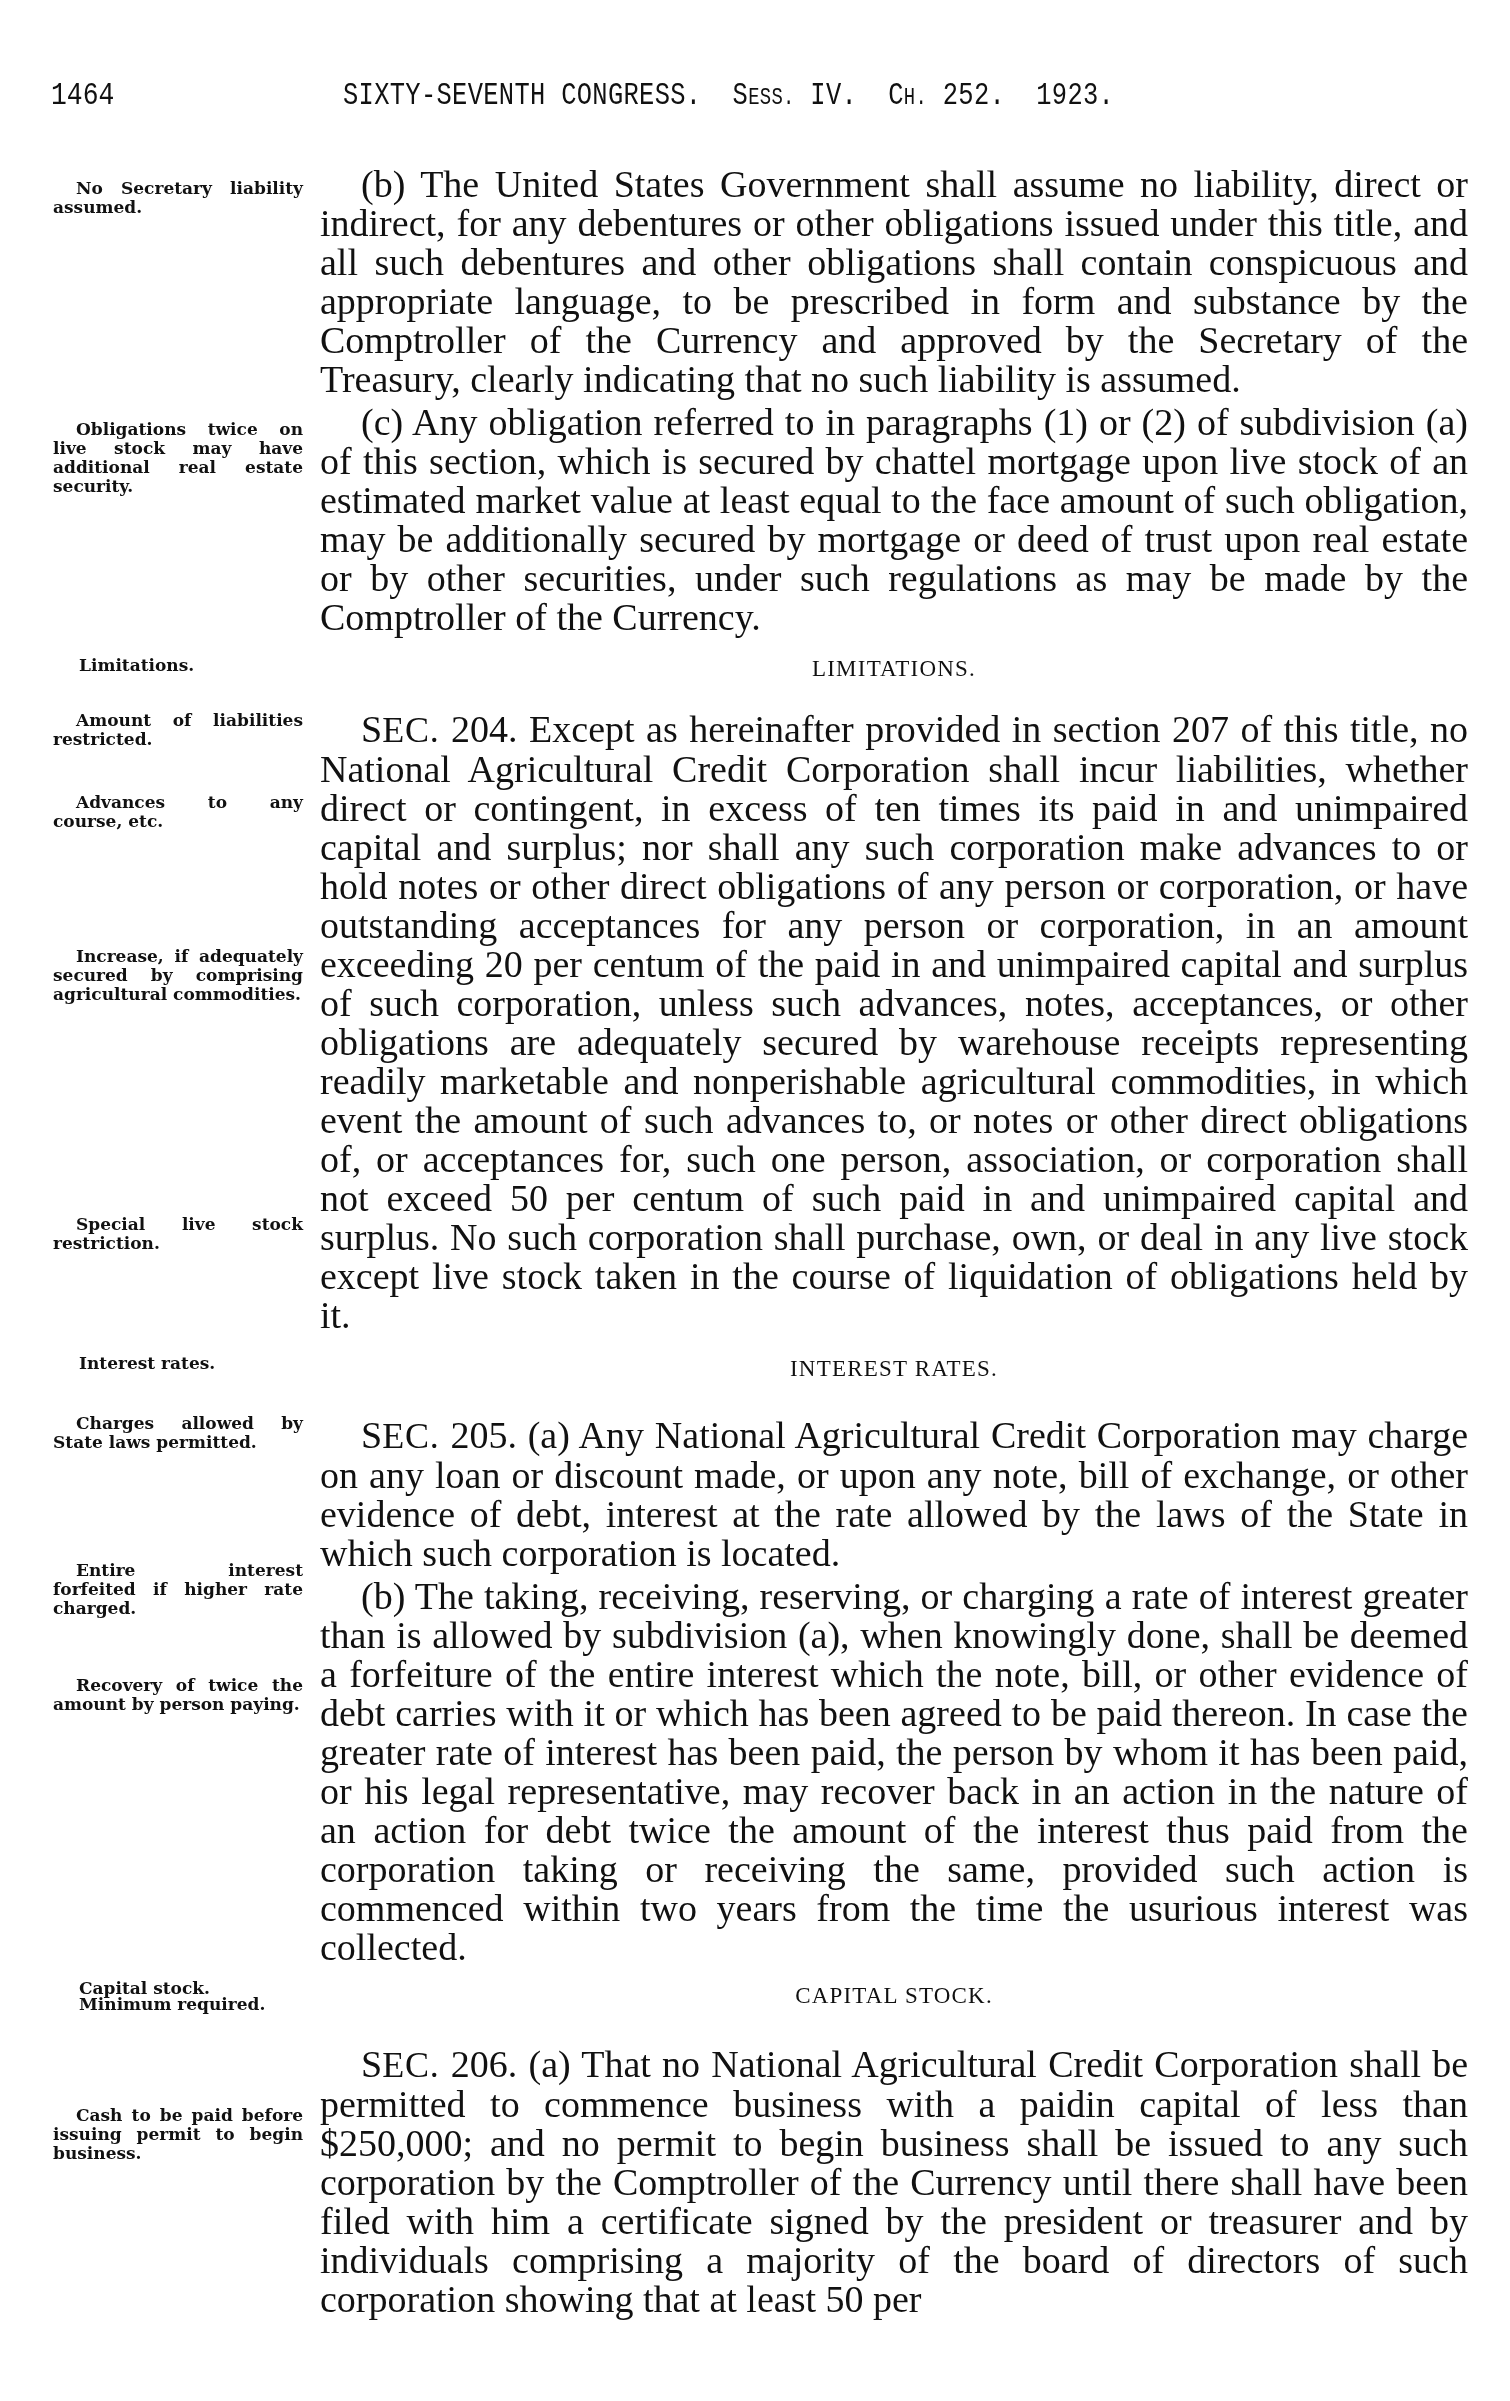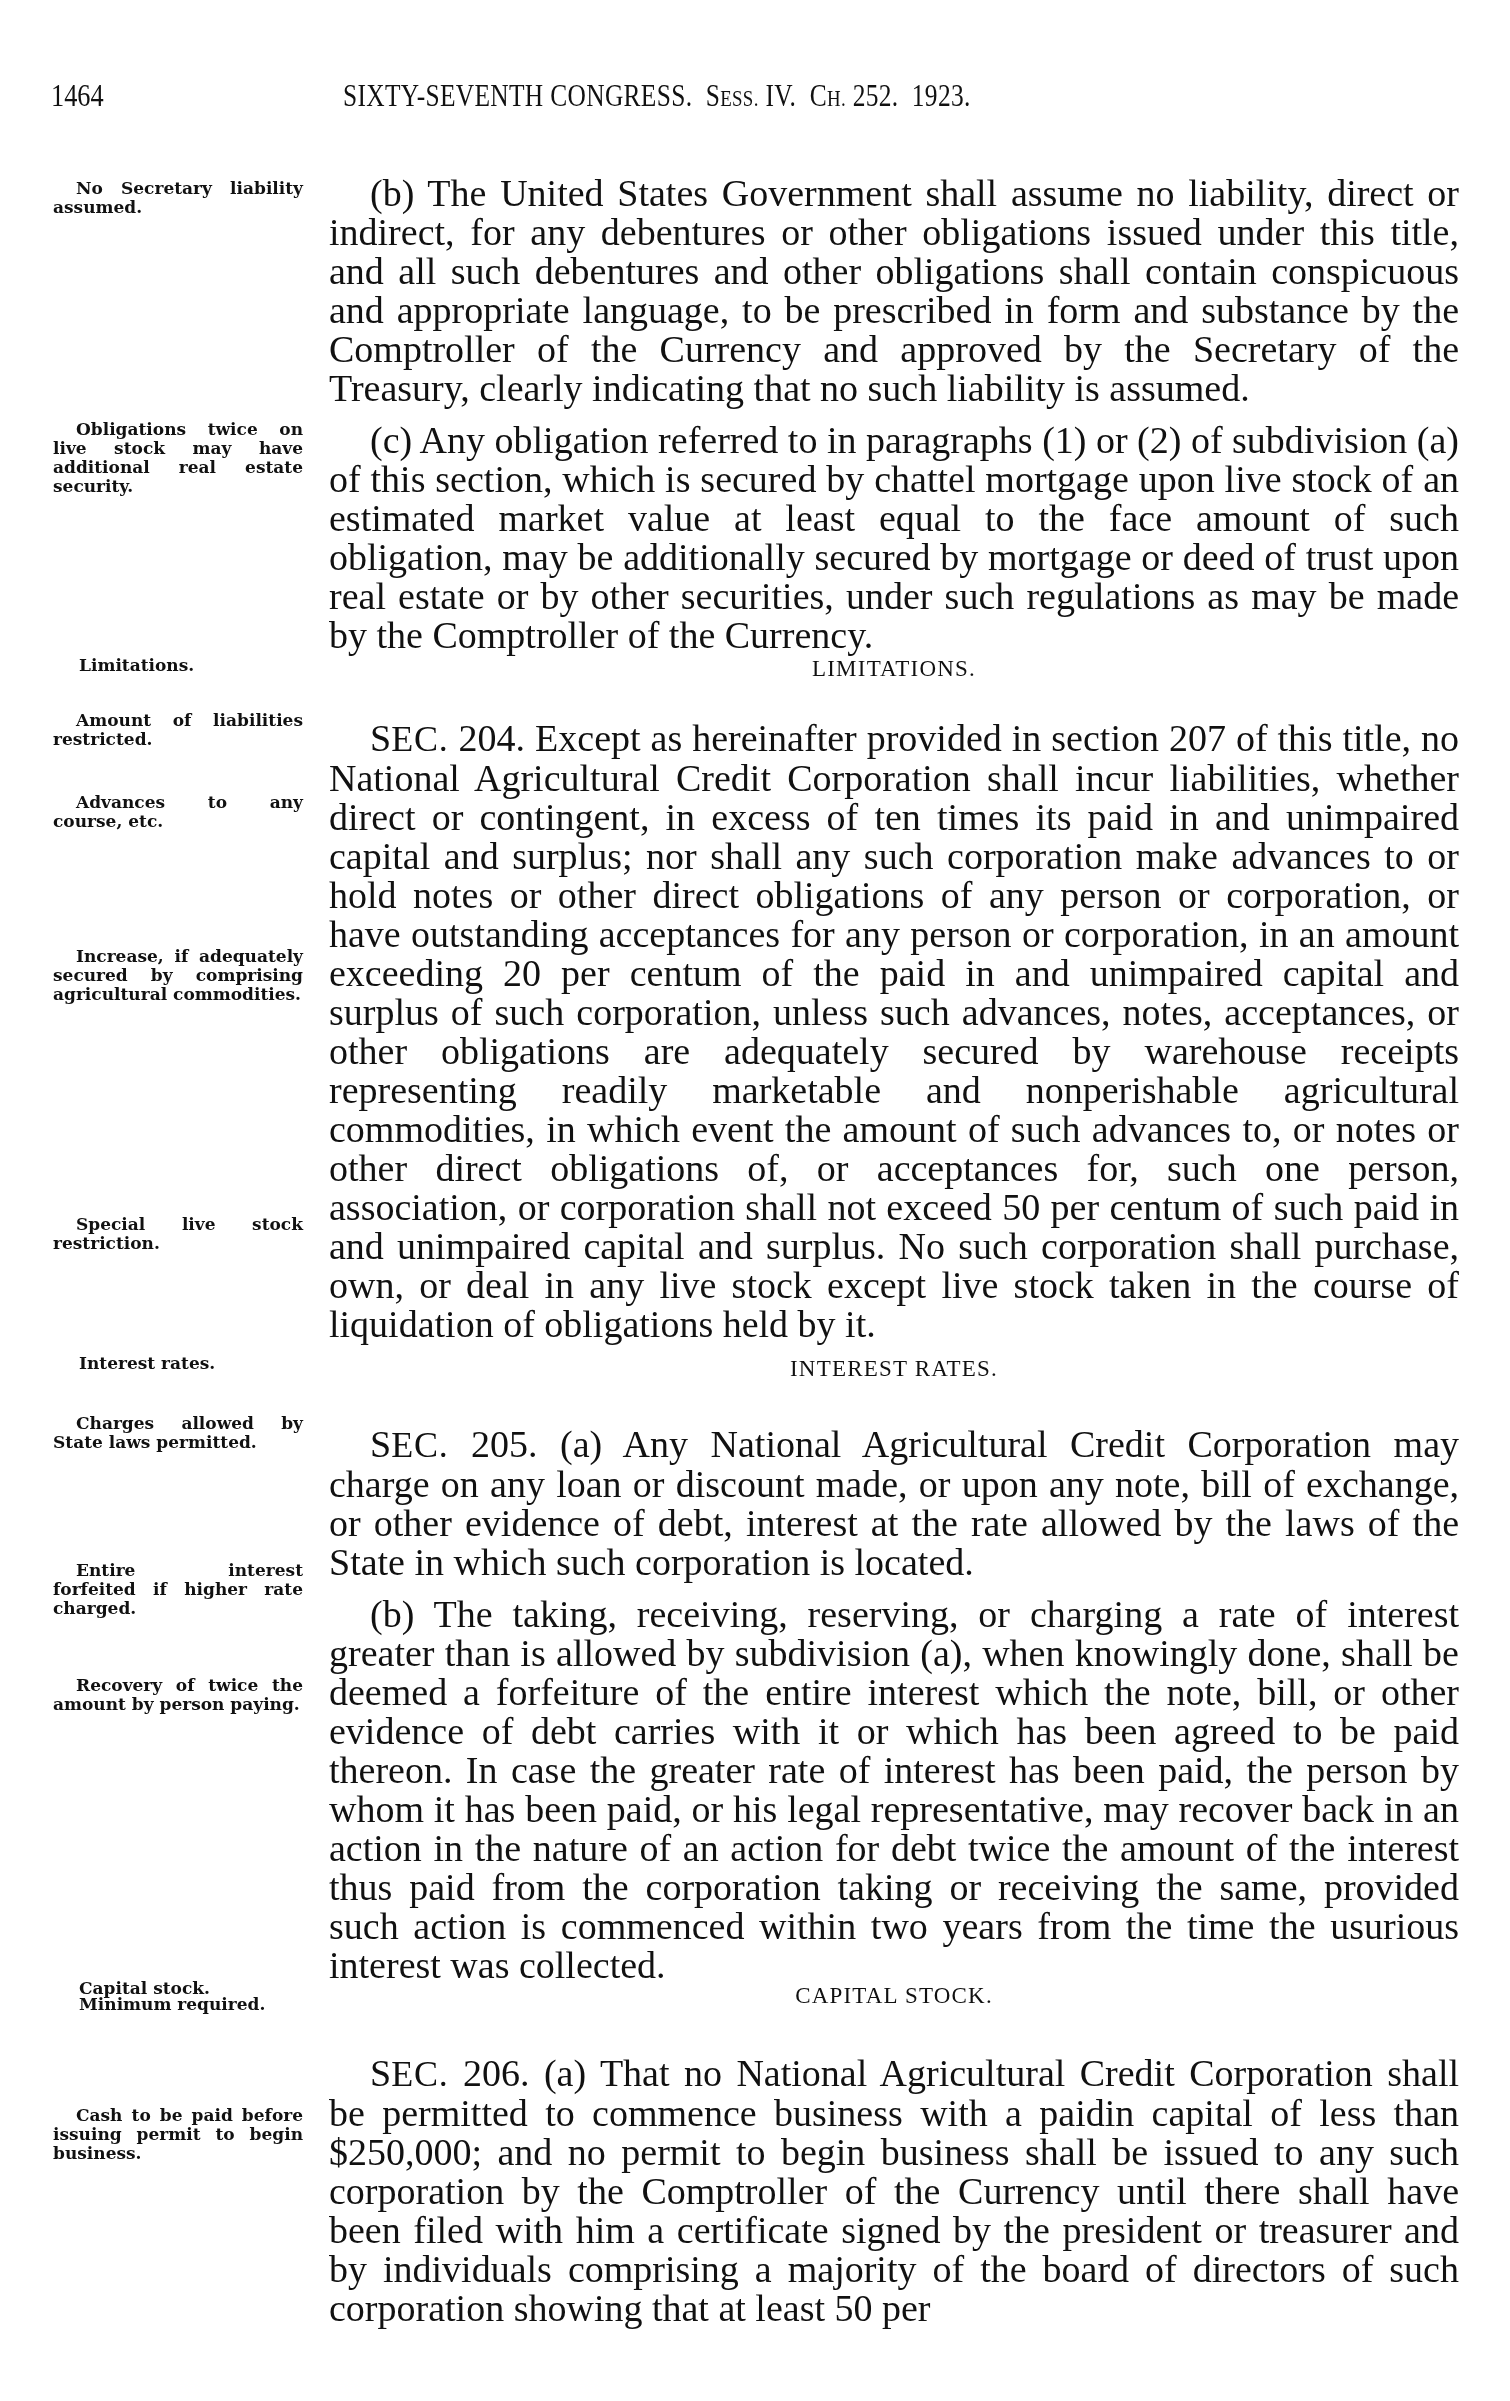--- a/index.html
+++ b/index.html
@@ -1,27 +1,27 @@
 <!DOCTYPE html>
 <html style="font-size:13px"><head>
 <meta charset="utf-8">
 <style>
   html, body { margin: 0; padding: 0; background: #ffffff; }
   body { width: 1511px; height: 2401px; position: relative; overflow: hidden; color: #111; }
   .page { position: absolute; left: 0; top: 0; width: 1511px; height: 2401px; }
   .hdr { position: absolute; top: 78px; left: 0; width: 1448px; height: 49px;
-         font-family: Liberation Serif, serif; font-size: 31px; }
+         font-family: Liberation Mono, monospace; font-size: 31px; }
   .hdr .pnum { position: absolute; left: 51px; top: 0; transform: scaleX(0.85); transform-origin: left; }
   .hdr .title { position: absolute; left: 343px; top: 0; white-space: nowrap; transform: scaleX(0.82); transform-origin: left; letter-spacing: 0.4px; }
   .hdr .sc { font-size: 23px; }
 
   .body { position: absolute; left: 316px; width: 1156px;
           font-family: "Liberation Serif", serif; font-size: 38px; line-height: 39px;
           text-align: justify; color: #111; }
-  .body p { margin: 13px; text-indent: 41px; }
+  .body p { margin: 4px; text-indent: 41px; }
   .body .sc { font-size: 36px; letter-spacing: 0.8px; }
 
   .heading { position: absolute; left: 316px; width: 1156px; text-align: center;
              font-family: "Liberation Serif", serif; font-size: 23px; letter-spacing: 1.2px; }
 
   .note { position: absolute; left: 53px; width: 250px;
           font-family: "DejaVu Serif", serif; font-weight: bold; font-size: 17px; line-height: 19px;
           text-align: justify; text-indent: 23px; color: #111; }
   .note.short { text-indent: 26px; }
 </style>

